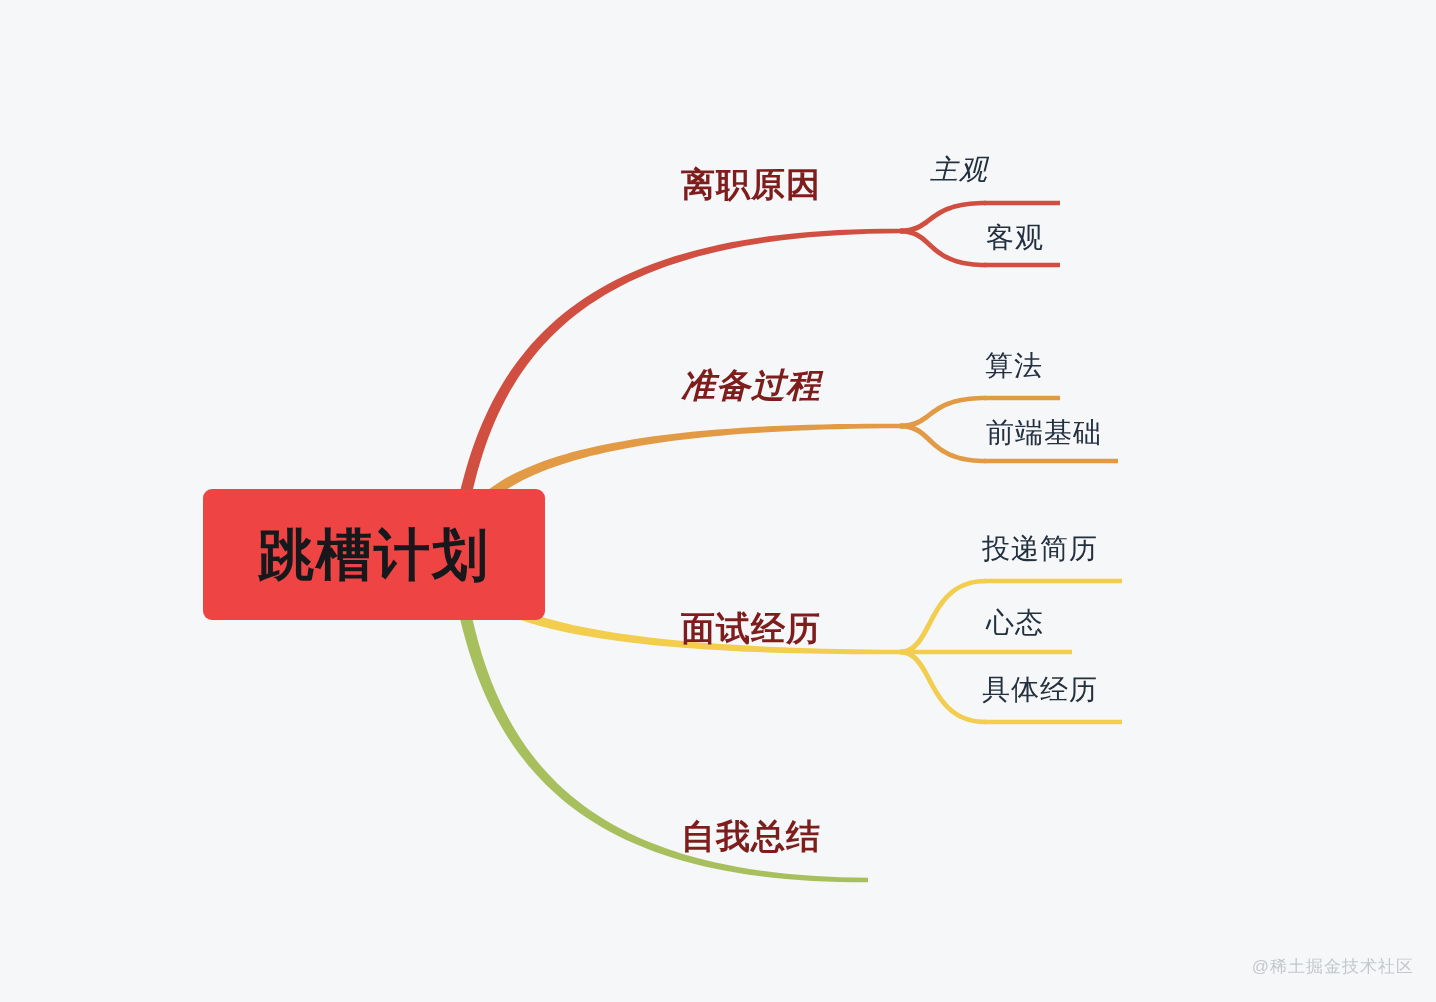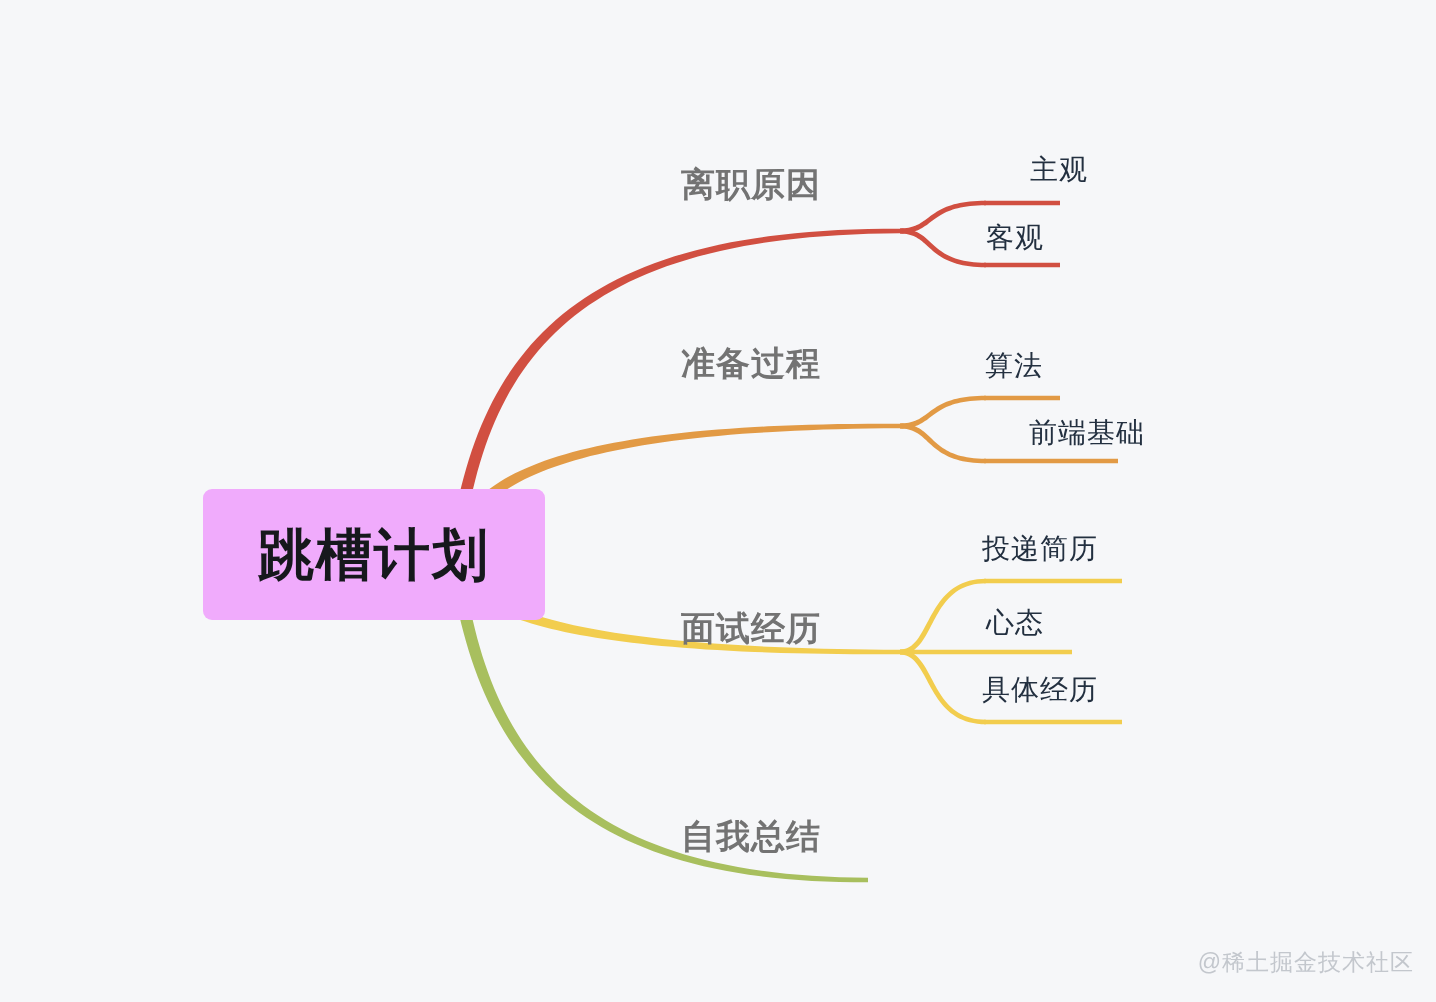--- a/index.html
+++ b/index.html
@@ -29,42 +29,42 @@
     pointer-events: none;
   }
 
   
   .center-node {
     position: absolute;
     left: 203px;
     top: 489px;
     width: 342px;
     height: 131px;
-    background: #f0abfc;
+    background: #ef4444;
     border-radius: 9px;
     display: flex;
     align-items: center;
     justify-content: center;
     z-index: 5;
   }
   .center-node-label {
     font-size: 56px;
     font-weight: bold;
     color: #16181c;
     letter-spacing: 2px;
     line-height: 1;
     white-space: nowrap;
   }
 
   
   .branch-label {
     position: absolute;
     font-size: 34px;
     font-weight: bold;
-    color: #737373;
+    color: #7f1d1d;
     letter-spacing: 1px;
     white-space: nowrap;
     line-height: 1;
     z-index: 4;
   }
 
   
   .child-label {
     position: absolute;
     font-size: 28px;
@@ -74,21 +74,21 @@
     white-space: nowrap;
     line-height: 1;
     z-index: 4;
   }
 
   
   .watermark {
     position: absolute;
     right: 22px;
     bottom: 24px;
-    font-size: 23px;
+    font-size: 17px;
     color: #c3c7cd;
     letter-spacing: 1px;
     white-space: nowrap;
     z-index: 6;
   }
 </style>
 </head>
 <body>
 
 <div id="mindmap-root">
@@ -111,26 +111,26 @@
       <path d="M900.00,654.60 L902.20,654.71 L904.24,655.03 L906.15,655.56 L907.96,656.28 L909.67,657.19 L911.31,658.29 L912.89,659.58 L914.42,661.04 L915.90,662.67 L917.34,664.45 L918.75,666.39 L920.12,668.46 L921.48,670.65 L922.83,672.95 L924.17,675.33 L925.51,677.80 L926.87,680.33 L928.25,682.92 L929.67,685.54 L931.13,688.18 L932.65,690.83 L934.23,693.48 L935.89,696.12 L937.63,698.72 L939.48,701.28 L941.43,703.77 L943.51,706.20 L945.72,708.54 L948.07,710.77 L950.57,712.89 L953.24,714.87 L956.08,716.71 L959.11,718.38 L962.32,719.87 L965.73,721.16 L969.34,722.25 L973.17,723.11 L977.22,723.74 L981.49,724.13 L986.00,724.25 L986.00,719.75 L981.76,719.62 L977.78,719.24 L974.03,718.64 L970.52,717.83 L967.22,716.82 L964.12,715.63 L961.21,714.26 L958.48,712.73 L955.91,711.05 L953.49,709.24 L951.21,707.29 L949.06,705.22 L947.03,703.05 L945.12,700.78 L943.30,698.43 L941.57,696.00 L939.92,693.52 L938.34,690.98 L936.83,688.41 L935.37,685.82 L933.95,683.22 L932.56,680.62 L931.20,678.03 L929.85,675.48 L928.50,672.96 L927.14,670.50 L925.75,668.10 L924.34,665.78 L922.87,663.55 L921.35,661.42 L919.75,659.41 L918.06,657.52 L916.27,655.79 L914.36,654.21 L912.32,652.82 L910.14,651.64 L907.82,650.69 L905.36,649.99 L902.75,649.55 L900.00,649.40 Z" fill="#f2cd4e" stroke="none"></path>
       <line x1="984" y1="722" x2="1122" y2="722" stroke="#f2cd4e" stroke-width="4.5" stroke-linecap="butt"></line>
       <path d="M448.55,555.83 L449.99,565.92 L451.55,575.87 L453.23,585.69 L455.03,595.39 L456.97,604.95 L459.04,614.37 L461.24,623.66 L463.59,632.82 L466.08,641.83 L468.73,650.70 L471.52,659.44 L474.47,668.03 L477.58,676.47 L480.85,684.77 L484.30,692.92 L487.91,700.93 L491.70,708.78 L495.66,716.48 L499.81,724.02 L504.15,731.41 L508.67,738.64 L513.39,745.72 L518.31,752.63 L523.42,759.37 L528.74,765.96 L534.26,772.37 L539.99,778.62 L545.94,784.70 L552.10,790.61 L558.48,796.34 L565.08,801.90 L571.90,807.28 L578.96,812.49 L586.25,817.52 L593.77,822.36 L601.53,827.03 L609.52,831.52 L617.77,835.82 L626.26,839.94 L635.00,843.87 L643.99,847.62 L653.25,851.18 L662.76,854.55 L672.54,857.74 L682.59,860.73 L692.91,863.54 L703.50,866.15 L714.37,868.57 L725.53,870.80 L736.97,872.83 L748.71,874.67 L760.73,876.31 L773.06,877.76 L785.69,879.00 L798.62,880.05 L811.86,880.90 L825.42,881.54 L839.29,881.98 L853.48,882.22 L868.00,882.25 L868.00,877.75 L853.55,877.58 L839.43,877.20 L825.64,876.62 L812.17,875.84 L799.02,874.86 L786.19,873.68 L773.68,872.30 L761.47,870.73 L749.58,868.96 L737.98,867.00 L726.69,864.85 L715.69,862.51 L704.99,859.99 L694.57,857.27 L684.44,854.38 L674.60,851.29 L665.03,848.03 L655.74,844.59 L646.72,840.96 L637.96,837.16 L629.47,833.19 L621.24,829.04 L613.27,824.72 L605.55,820.23 L598.07,815.57 L590.84,810.75 L583.85,805.75 L577.09,800.59 L570.57,795.27 L564.27,789.79 L558.20,784.14 L552.34,778.33 L546.70,772.37 L541.27,766.24 L536.05,759.96 L531.03,753.52 L526.21,746.93 L521.58,740.18 L517.14,733.27 L512.89,726.22 L508.82,719.01 L504.93,711.64 L501.21,704.13 L497.67,696.47 L494.30,688.65 L491.09,680.69 L488.04,672.58 L485.15,664.32 L482.41,655.92 L479.82,647.37 L477.38,638.68 L475.08,629.85 L472.92,620.87 L470.90,611.76 L469.02,602.50 L467.26,593.11 L465.62,583.57 L464.11,573.91 L462.72,564.10 L461.45,554.17 Z" fill="#a8bf5e" stroke="none"></path>
     </svg>
 
   <div class="center-node">
     <span class="center-node-label">跳槽计划</span>
   </div>
 
   <div class="branch-label" style="left:681px; top:167px;">离职原因</div>
-  <div class="child-label" style="left:1030px; top:156px;">主观</div>
+  <div class="child-label" style="left:930px; top:156px;font-style:italic;">主观</div>
   <div class="child-label" style="left:986px; top:224px;">客观</div>
 
-  <div class="branch-label" style="left:681px; top:346px;">准备过程</div>
+  <div class="branch-label" style="left:681px; top:368px;font-style:italic;">准备过程</div>
   <div class="child-label" style="left:985px; top:352px;">算法</div>
-  <div class="child-label" style="left:986px; top:419px;margin-left:43px;">前端基础</div>
+  <div class="child-label" style="left:986px; top:419px;">前端基础</div>
 
   <div class="branch-label" style="left:681px; top:611px;">面试经历</div>
   <div class="child-label" style="left:982px; top:535px;">投递简历</div>
   <div class="child-label" style="left:986px; top:609px;text-align:right;">心态</div>
   <div class="child-label" style="left:982px; top:676px;text-align:right;">具体经历</div>
 
   <div class="branch-label" style="left:681px; top:819px;">自我总结</div>
 
   <div class="watermark">@稀土掘金技术社区</div>
 </div>

